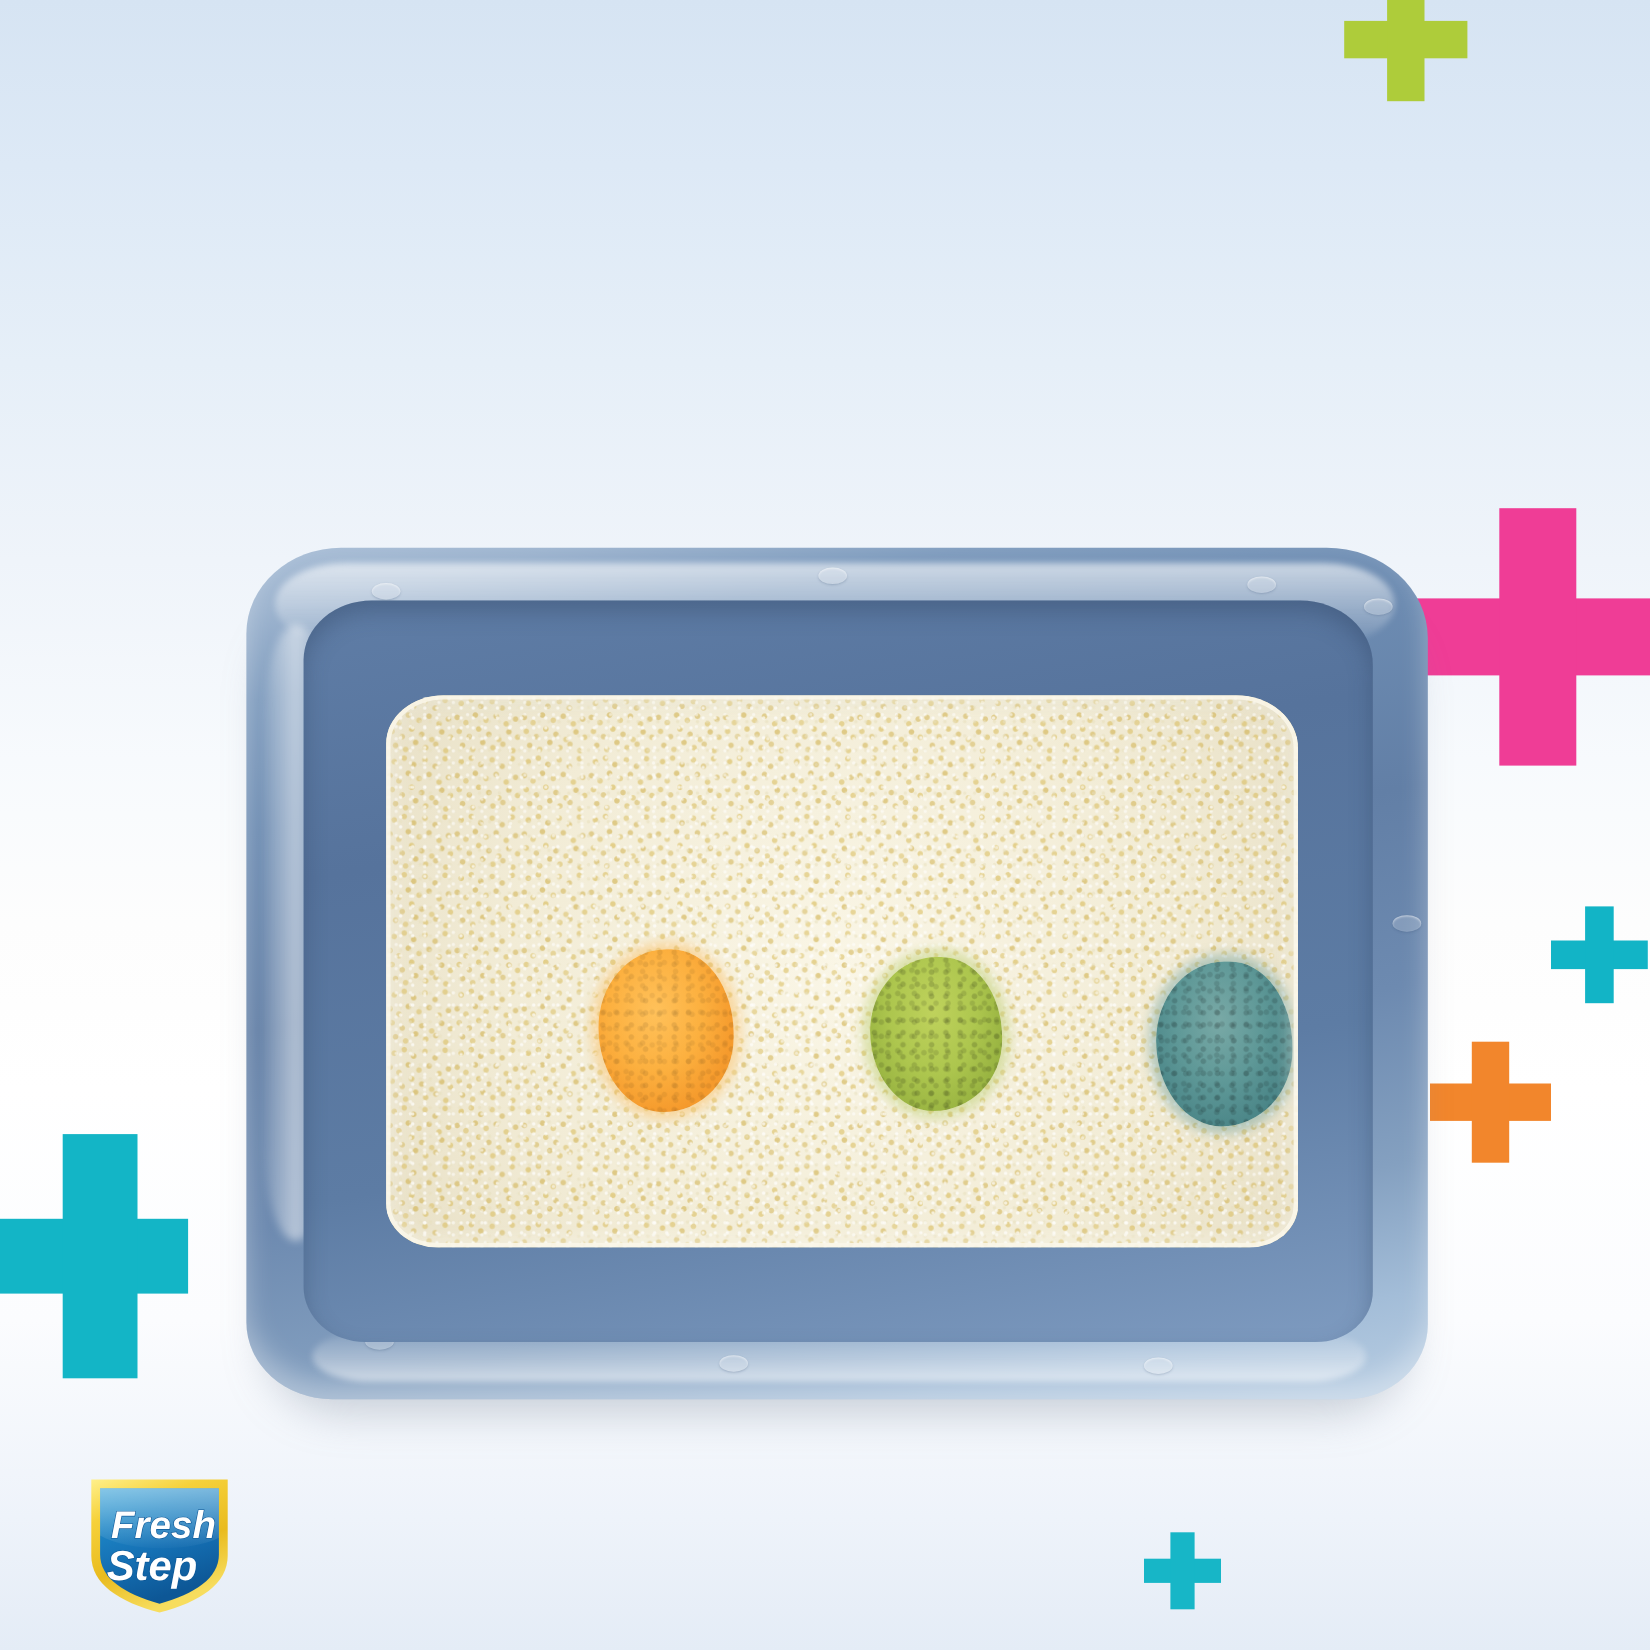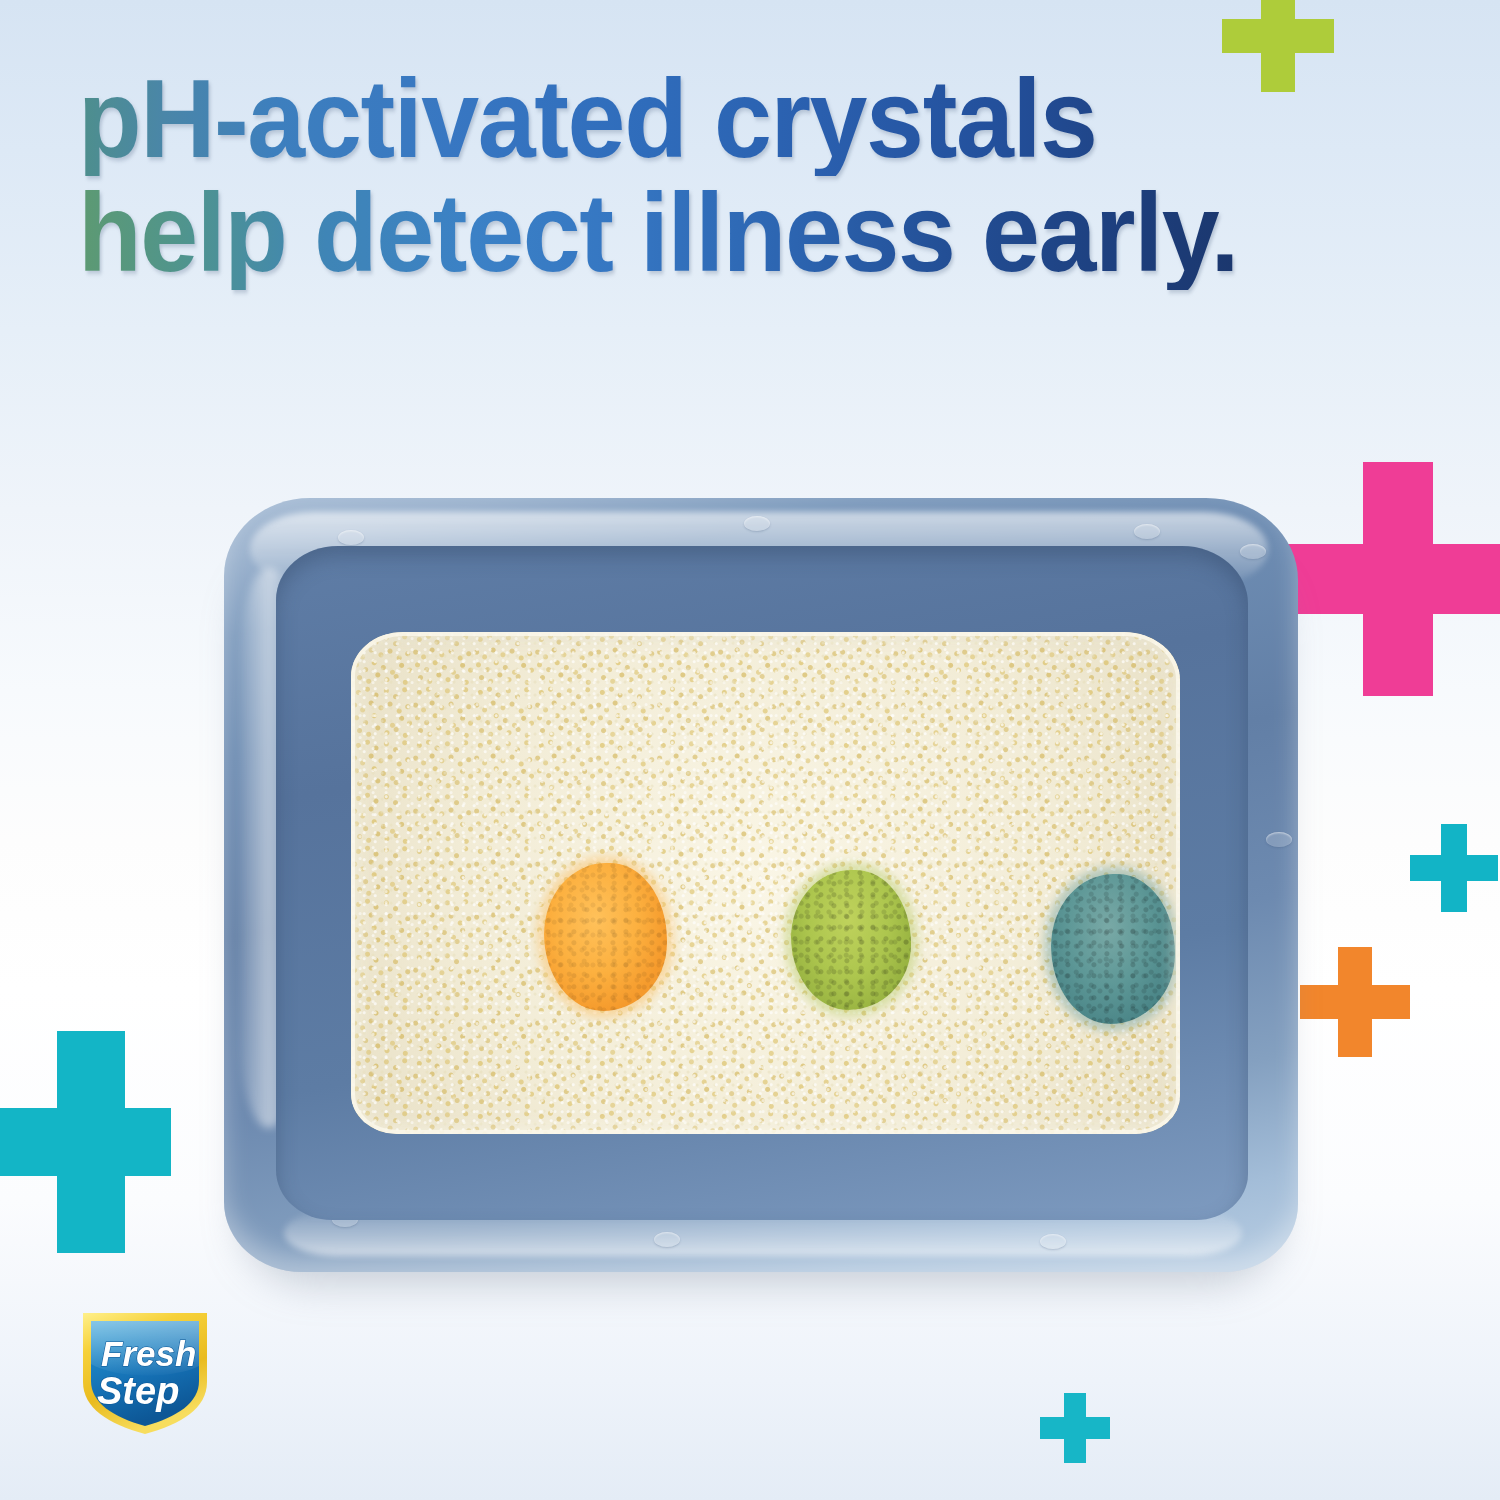--- a/index.html
+++ b/index.html
@@ -265,21 +265,21 @@
     width: 26px; height: 15px;
     border-radius: 50%;
     background: rgba(255,255,255,0.18);
     box-shadow: inset 0 1px 2px rgba(255,255,255,0.55), 0 1px 2px rgba(60,85,120,0.25);
   }
 
   
   #logo {
     position: absolute;
     left: 74px;
-    top: 1304px;
+    top: 1336px;
     width: 142px;
     height: 134px;
   }
   #logo svg { display: block; width: 100%; height: 100%; }
 </style>
 </head>
 <body>
 
 <div id="stage">
 
@@ -306,24 +306,20 @@
   <div class="cross" id="cross-teal-left">
     <div class="hbar"></div>
     <div class="vbar"></div>
   </div>
 
   <div class="cross" id="cross-teal-bottom">
     <div class="hbar"></div>
     <div class="vbar"></div>
   </div>
 
-  <div id="headline">
-    <div class="line" id="headline-line1">pH-activated crystals</div>
-    <div class="line" id="headline-line2">help detect illness early.</div>
-  </div>
 
   <div id="litter-box">
     <div id="box-shadow-blob"></div>
 
     <div id="box-shell">
       <div id="box-rim-highlight"></div>
       <div id="box-rim-highlight-left"></div>
       <div id="box-rim-highlight-bottom"></div>
 
       <div class="dimple" style="left:114px;  top:32px;"></div>

